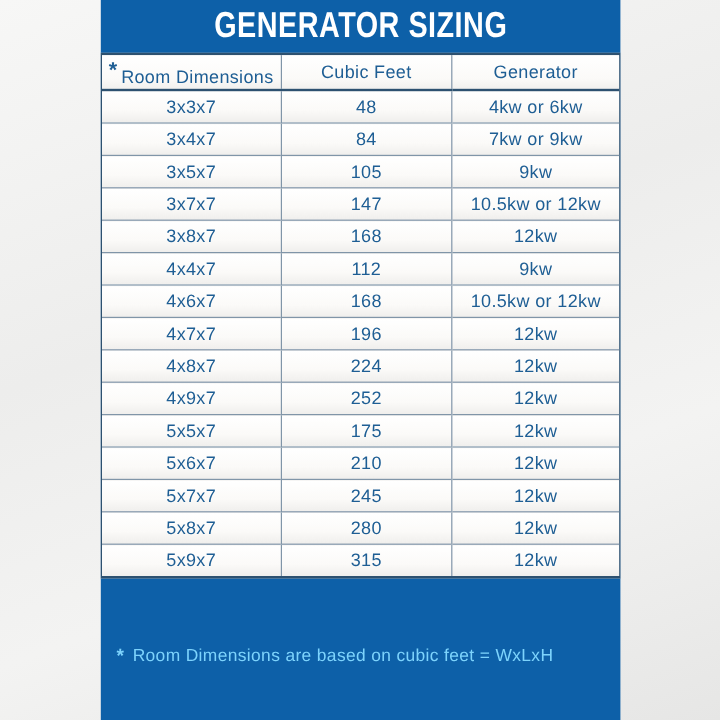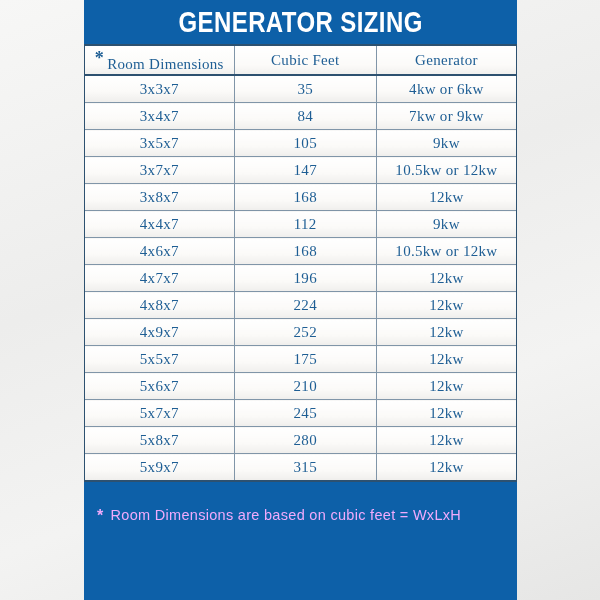--- a/index.html
+++ b/index.html
@@ -66,21 +66,20 @@
   col.c3 { width: 32.4%; }
   .sizing-table th, .sizing-table td {
     text-align: center;
     vertical-align: middle;
     color: var(--table-text);
     font-size: 15px;
     letter-spacing: 0.3px;
     padding: 0;
     overflow: hidden;
     white-space: nowrap;
-    font-family: Liberation Serif, serif;
   }
   .sizing-table th {
     height: 28px;
     font-weight: 400;
     background: linear-gradient(180deg, #ffffff 0%, #fbfaf8 70%, #f1f0ee 100%);
     border-bottom: 2px solid var(--outer-line);
   }
   .sizing-table td {
     height: 26px;
     background: linear-gradient(180deg, #ffffff 0%, #fbfaf8 60%, #efeeec 100%);
@@ -94,26 +93,27 @@
     border-left: 1px solid var(--grid-line);
   }
   .hdr-asterisk {
     font-weight: 700;
     font-size: 18px;
     vertical-align: 5px;
     margin-right: 3px;
   }
   .footer-band {
     flex: 1 1 auto;
-    color: #f0abfc;
+    color: #7dd3fc;
     padding: 25px 0 0 13px;
     font-size: 14.5px;
     letter-spacing: 0.3px;
     line-height: 1;
     white-space: nowrap;
+    margin-top: 32px;
   }
   .foot-asterisk {
     font-weight: 700;
     font-size: 16px;
     margin-right: 7px;
     position: relative;
     top: 1px;
   }
 </style>
 </head>
@@ -138,21 +138,21 @@
             <th>
               <span class="hdr-asterisk">*</span><span>Room Dimensions</span>
             </th>
             <th>Cubic Feet</th>
             <th>Generator</th>
           </tr>
         </thead>
         <tbody id="rows-body">
             <tr>
               <td>3x3x7</td>
-              <td>35</td>
+              <td>48</td>
               <td>4kw or 6kw</td>
             </tr>
             <tr>
               <td>3x4x7</td>
               <td>84</td>
               <td>7kw or 9kw</td>
             </tr>
             <tr>
               <td>3x5x7</td>
               <td>105</td>

